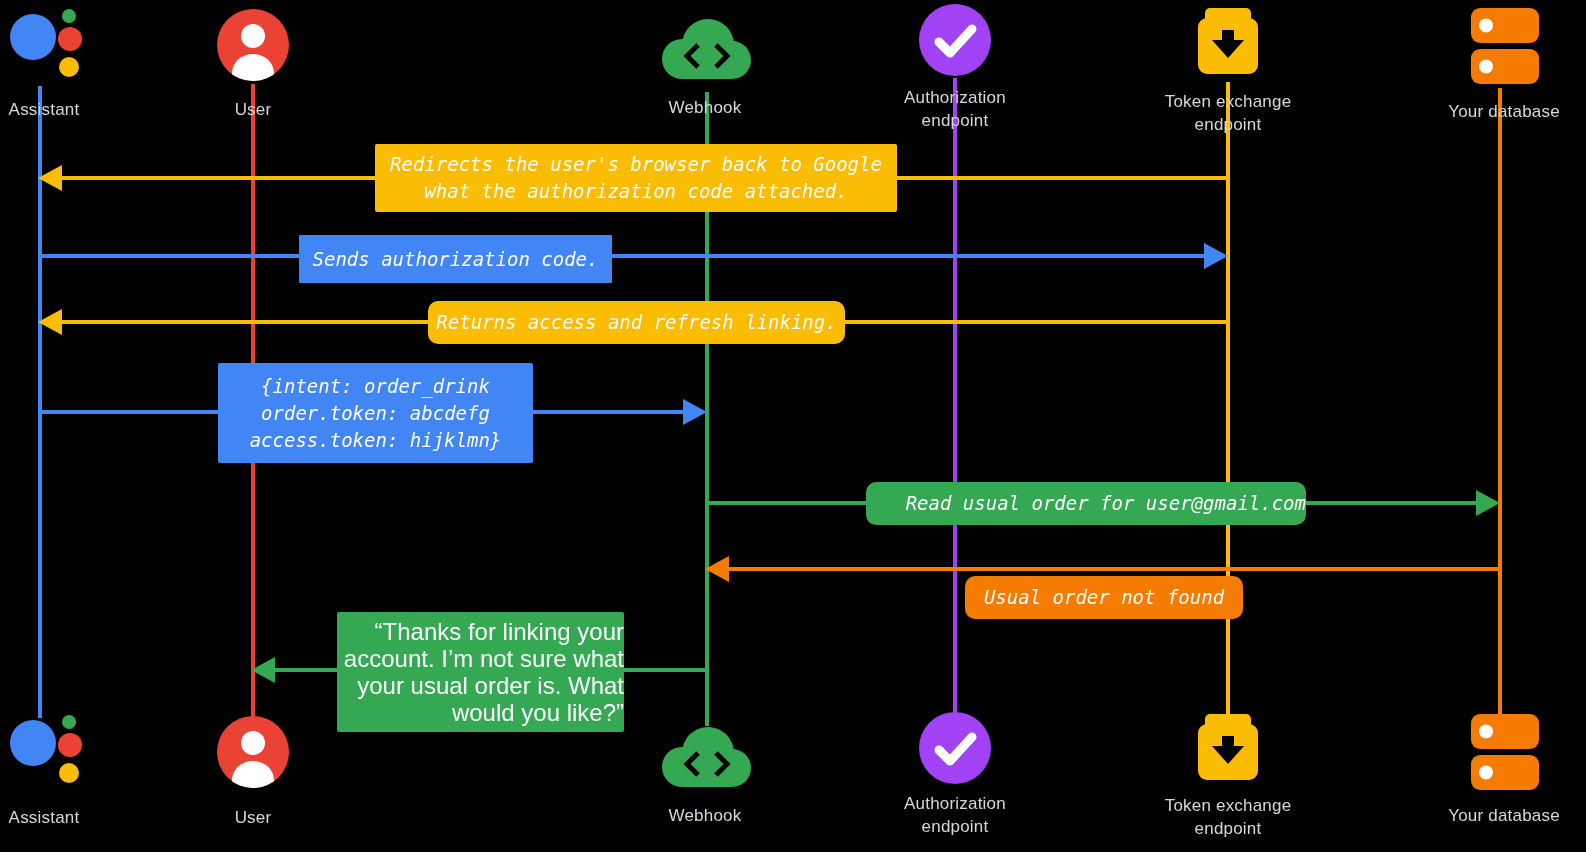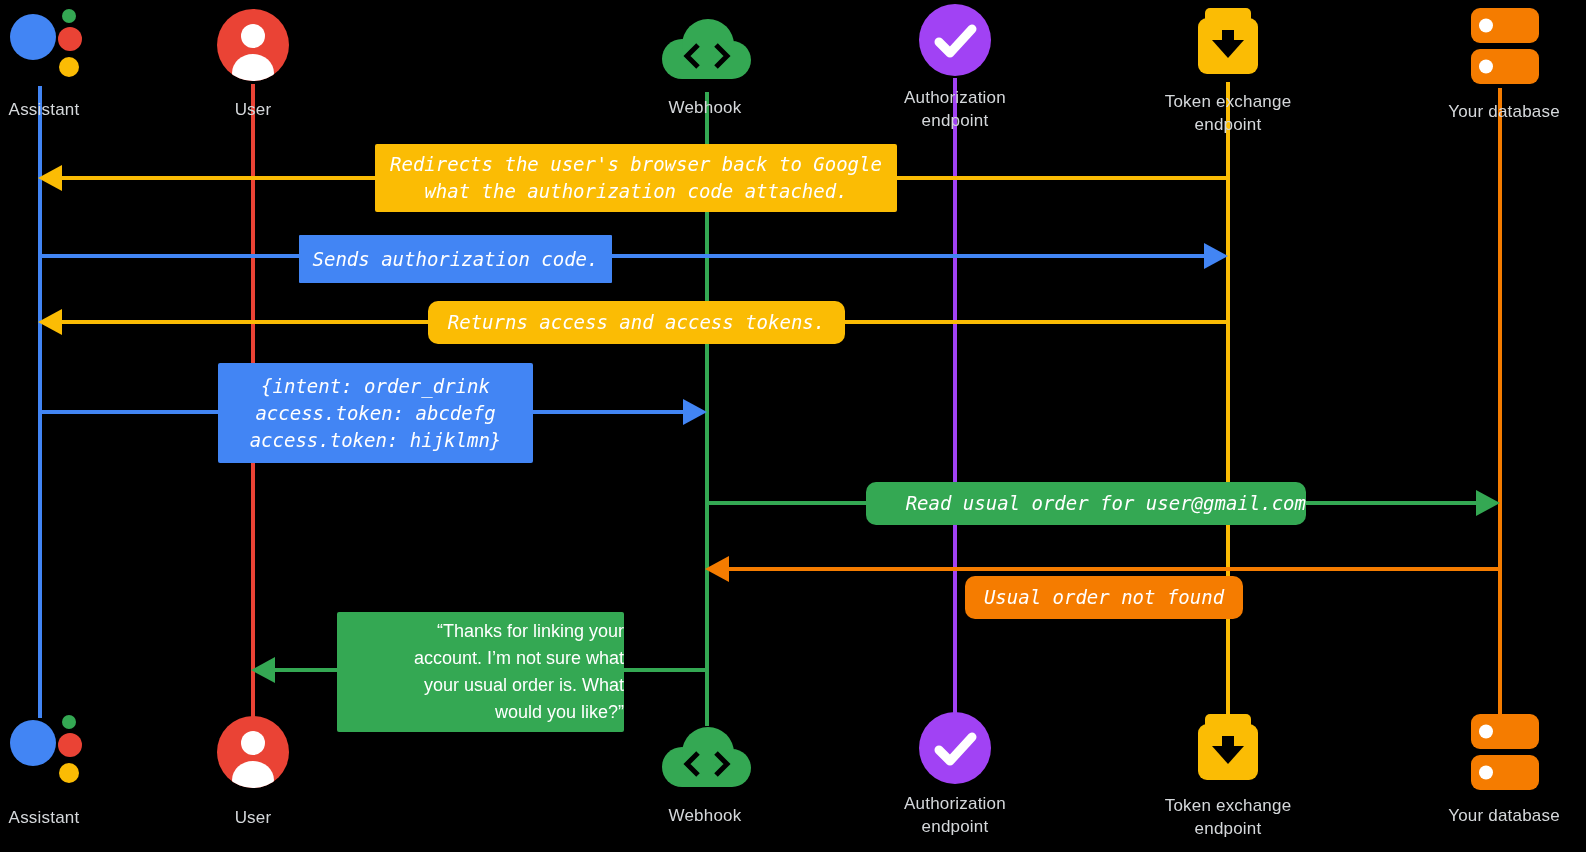--- a/index.html
+++ b/index.html
@@ -13,21 +13,21 @@
   .arrow-line{position:absolute;height:4px;z-index:2;}
   .arrowhead{position:absolute;width:0;height:0;z-index:2;}
   .arrowhead.left{border-top:13px solid transparent;border-bottom:13px solid transparent;border-right:24px solid currentColor;}
   .arrowhead.right{border-top:13px solid transparent;border-bottom:13px solid transparent;border-left:24px solid currentColor;}
   
   .msg-box{
     position:absolute;z-index:3;border-radius:2px;color:#fff;
     display:flex;flex-direction:column;justify-content:center;align-items:center;text-align:center;
   }
   .mono{font-family:"DejaVu Sans Mono",monospace;font-style:italic;font-size:19px;line-height:27px;}
-  .sans{font-size:18px;line-height:27px;}
+  .sans{font-size:24px;line-height:27px;}
   
   .bg-blue{background:var(--blue);}
   .bg-red{background:var(--red);}
   .bg-green{background:var(--green);align-items:flex-end;}
   .bg-yellow{background:var(--yellow);}
   .bg-purple{background:var(--purple);}
   .bg-orange{background:var(--orange);}
   .fill-blue{fill:var(--blue);}
   .fill-red{fill:var(--red);}
   .fill-green{fill:var(--green);}
@@ -62,28 +62,28 @@
 
   <div class="arrow-line bg-blue" style="left:40px;top:254px;width:1164px;"></div>
   <div class="arrowhead right" style="left:1204px;top:243px;color:var(--blue);"></div>
   <div class="msg-box bg-blue mono" style="left:299px;top:235px;width:313px;height:48px;border-radius:1px;">
     <span>Sends authorization code.</span>
   </div>
 
   <div class="arrow-line bg-yellow" style="left:46px;top:320px;width:1182px;"></div>
   <div class="arrowhead left" style="left:38px;top:309px;color:var(--yellow);"></div>
   <div class="msg-box bg-yellow mono" style="left:428px;top:301px;width:417px;height:43px;border-radius:10px;">
-    <span>Returns access and access tokens.</span>
+    <span>Returns access and refresh linking.</span>
   </div>
 
   <div class="arrow-line bg-blue" style="left:40px;top:410px;width:645px;"></div>
   <div class="arrowhead right" style="left:683px;top:399px;color:var(--blue);"></div>
   <div class="msg-box bg-blue mono" style="left:218px;top:363px;width:315px;height:100px;">
     <span>{intent: order_drink</span>
-    <span>access.token: abcdefg</span>
+    <span>order.token: abcdefg</span>
     <span>access.token: hijklmn}</span>
   </div>
 
   <div class="arrow-line bg-green" style="left:707px;top:501px;width:769px;"></div>
   <div class="arrowhead right" style="left:1476px;top:490px;color:var(--green);"></div>
   <div class="msg-box bg-green mono" style="left:866px;top:482px;width:440px;height:43px;border-radius:10px;">
     <span>Read usual order for user@gmail.com</span>
   </div>
 
   <div class="arrow-line bg-orange" style="left:715px;top:567px;width:785px;"></div>

